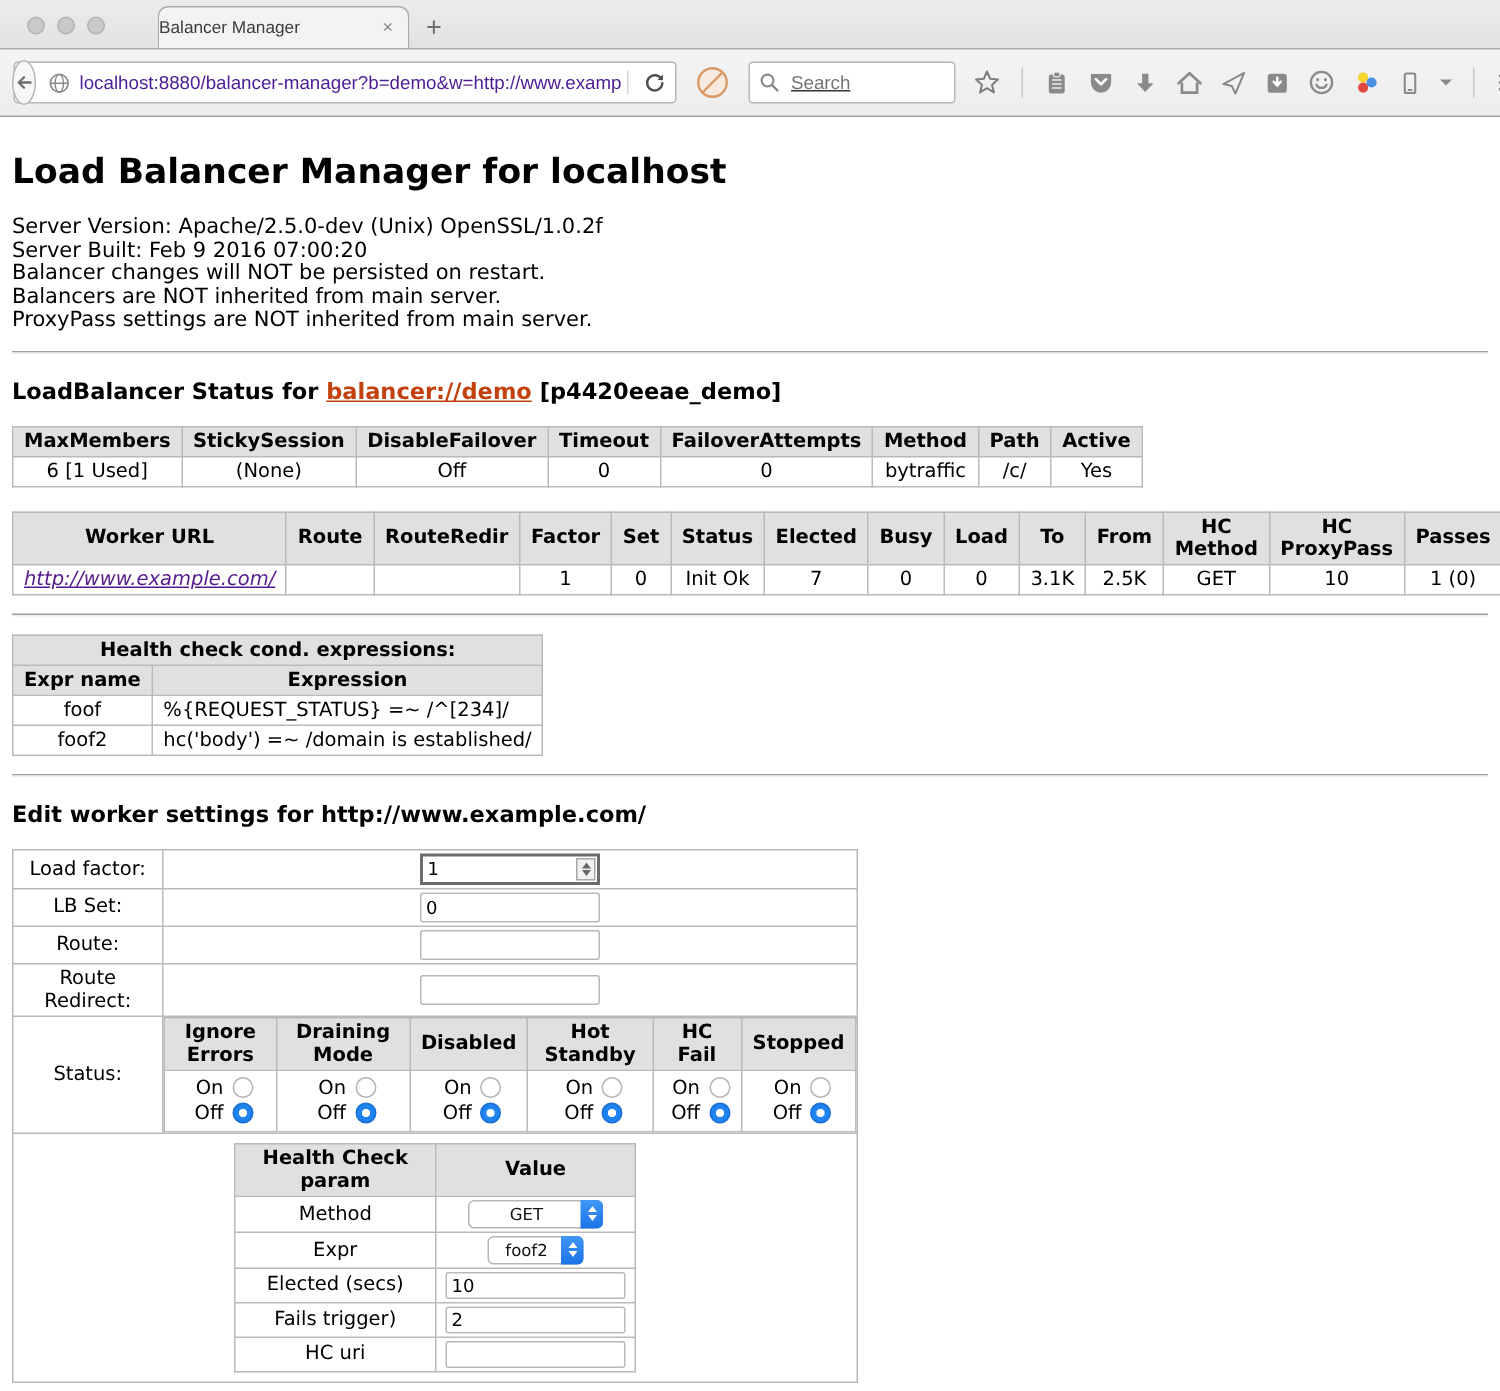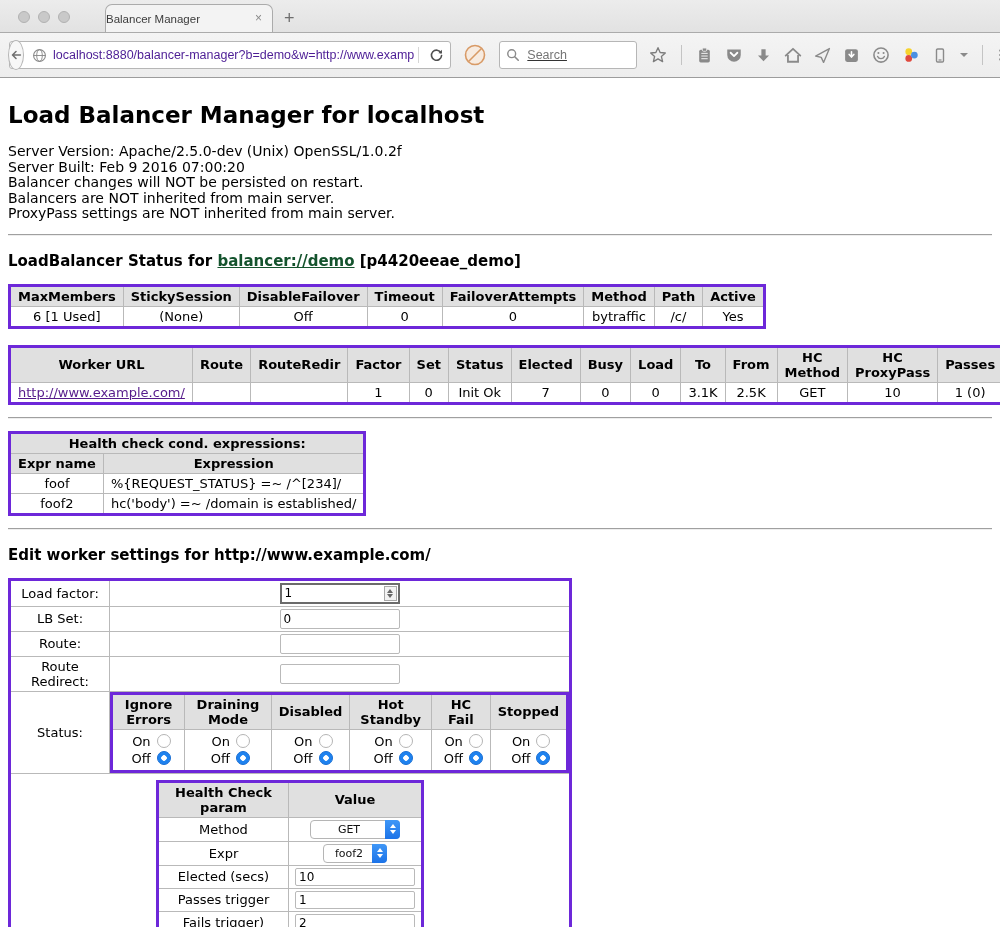--- a/index.html
+++ b/index.html
@@ -76,31 +76,31 @@
 
   
   .page { padding:2px 8px 0 8px; color:#000; }
   h1 { font-size:23px; margin:22px 0 16px 0; letter-spacing:0; }
   .info-line { font-size:14px; line-height:15.5px; }
   hr {
     border:none; border-top:1px solid #a0a0a0; border-bottom:1px solid #eeeeee;
     margin:12px 0;
   }
   h3 { font-size:15px; margin:16px 0 14px 0; }
-  h3 a { color:#14532d; }
+  h3 a { color:#c2410c; }
 
   table { border-collapse:collapse; font-size:13px; }
   th, td { border:1px solid #b9b9b9; padding:2px 7px; text-align:center; }
-  table { border:3px solid #6d28d9; }
+  table { border:1px solid #6d28d9; }
   th { background:#e0e0e0; font-weight:bold; }
   td { background:#ffffff; }
 
   .balancer-table { margin-bottom:16px; }
   .worker-table { width:984px; margin-bottom:4px; }
-  .worker-table td.url-cell { text-align:center; }
+  .worker-table td.url-cell { text-align:center;font-style:italic; }
   .worker-table a, .expr-table a { color:#551a8b; }
 
   .expr-table { margin-bottom:4px; }
   .expr-table td.expr-val { text-align:left; }
 
   
   .form-table { width:564px; margin-top:10px; }
   .form-table > tbody > tr > td { height:25px; }
   .label-col { width:100px;text-align:center; }
   .txtin {
@@ -534,24 +534,20 @@
                         <span class="sel-dn"></span>
                       </span>
                   </span>
                 </td>
               </tr>
               <tr>
                 <td>Elected (secs)</td>
                 <td class="hc-val"><input class="txtin" value="10" style=""></td>
               </tr>
               <tr>
-                <td>Passes trigger</td>
-                <td class="hc-val"><input class="txtin" value="1" style=""></td>
-              </tr>
-              <tr>
                 <td>Fails trigger)</td>
                 <td class="hc-val"><input class="txtin" value="2" style=""></td>
               </tr>
               <tr>
                 <td>HC uri</td>
                 <td class="hc-val"><input class="txtin" value="" style=""></td>
               </tr>
             </tbody>
           </table>
         </td>

